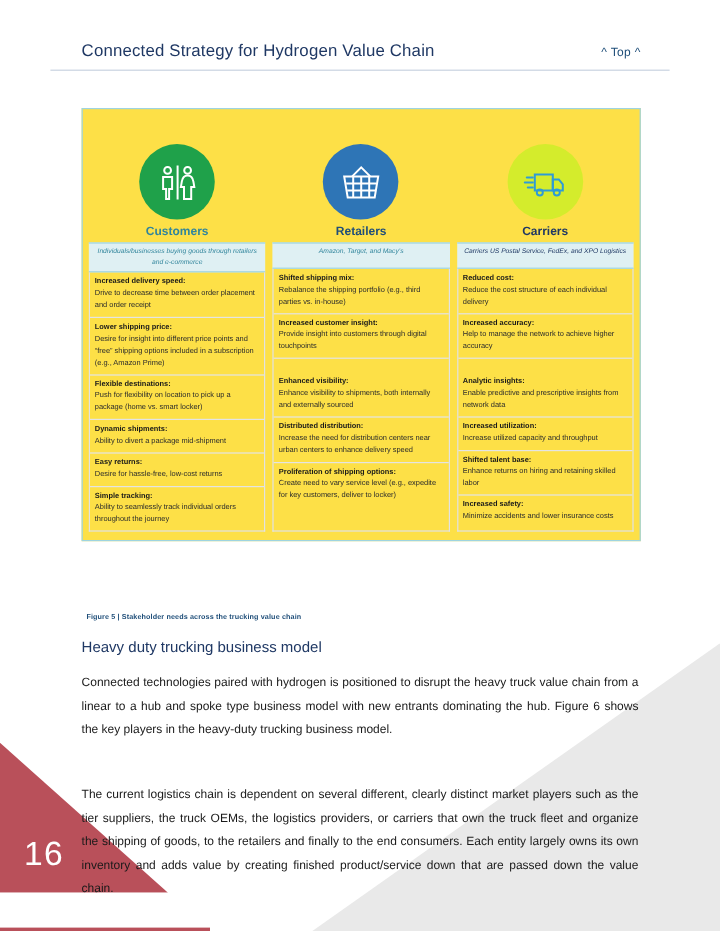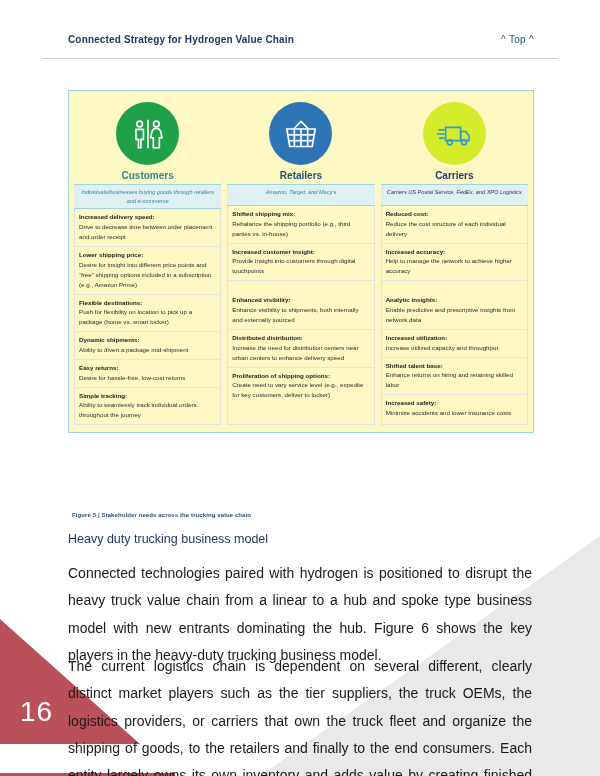--- a/index.html
+++ b/index.html
@@ -62,22 +62,22 @@
     position: absolute;
     top: 34px;
     left: 68px;
     right: 66px;
     display: flex;
     align-items: baseline;
     justify-content: space-between;
     z-index: 5;
   }
   .header-title {
-    font-size: 10px;
-    font-weight: bold;
+    font-size: 14px;
+    font-weight: normal;
     color: #1f3864;
     letter-spacing: 0.15px;
   }
   .header-top-link {
     font-size: 10px;
     color: #1f4e79;
     letter-spacing: 0.3px;
   }
   .header-rule {
     position: absolute;
@@ -89,23 +89,23 @@
     z-index: 5;
   }
 
   
   .figure-box {
     position: absolute;
     top: 90px;
     left: 68px;
     width: 466px;
     border: 1px solid #9ed4e0;
-    background: #fef9c3;
-    z-index: 5;
-    padding: 6px 5px 7px 5px;
+    background: #fde047;
+    z-index: 5;
+    padding: 24px 5px 7px 5px;
   }
   .fig-cols {
     display: flex;
     gap: 6px;
   }
   .fig-col {
     width: 33.33%;
     display: flex;
     flex-direction: column;
   }
@@ -186,21 +186,21 @@
     left: 68px;
     font-size: 12.5px;
     color: #1f3864;
     font-weight: 400;
     z-index: 5;
   }
   .para {
     position: absolute;
     left: 68px;
     width: 464px;
-    font-size: 14px;
+    font-size: 10px;
     line-height: 1.95;
     color: #1a1a1a;
     text-align: justify;
     z-index: 5;
   }
   .para.p1 { top: 560px; }
   .para.p2 { top: 628px; margin-top: 25px; }
 </style>
 </head>
 <body>

